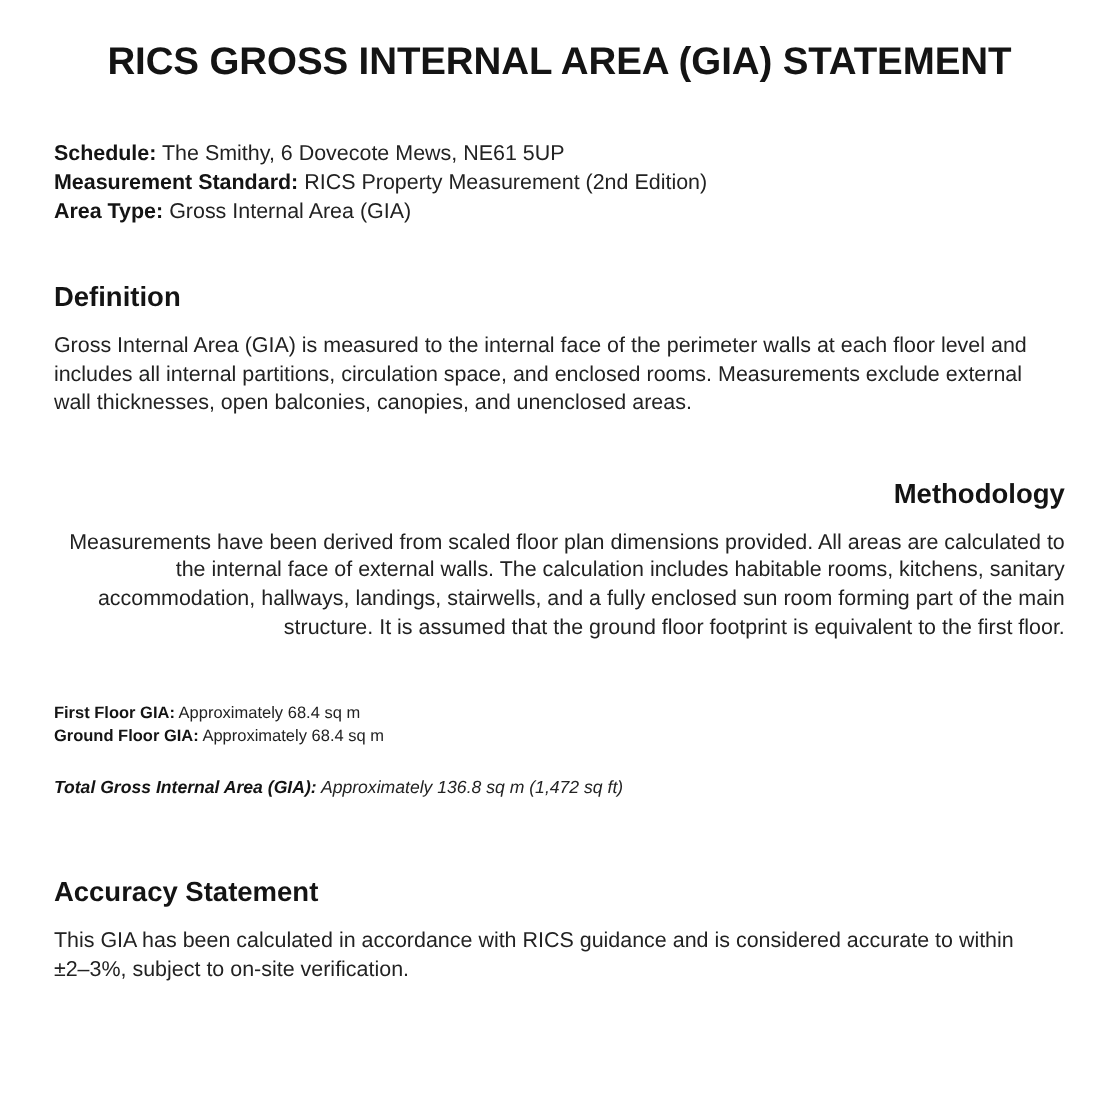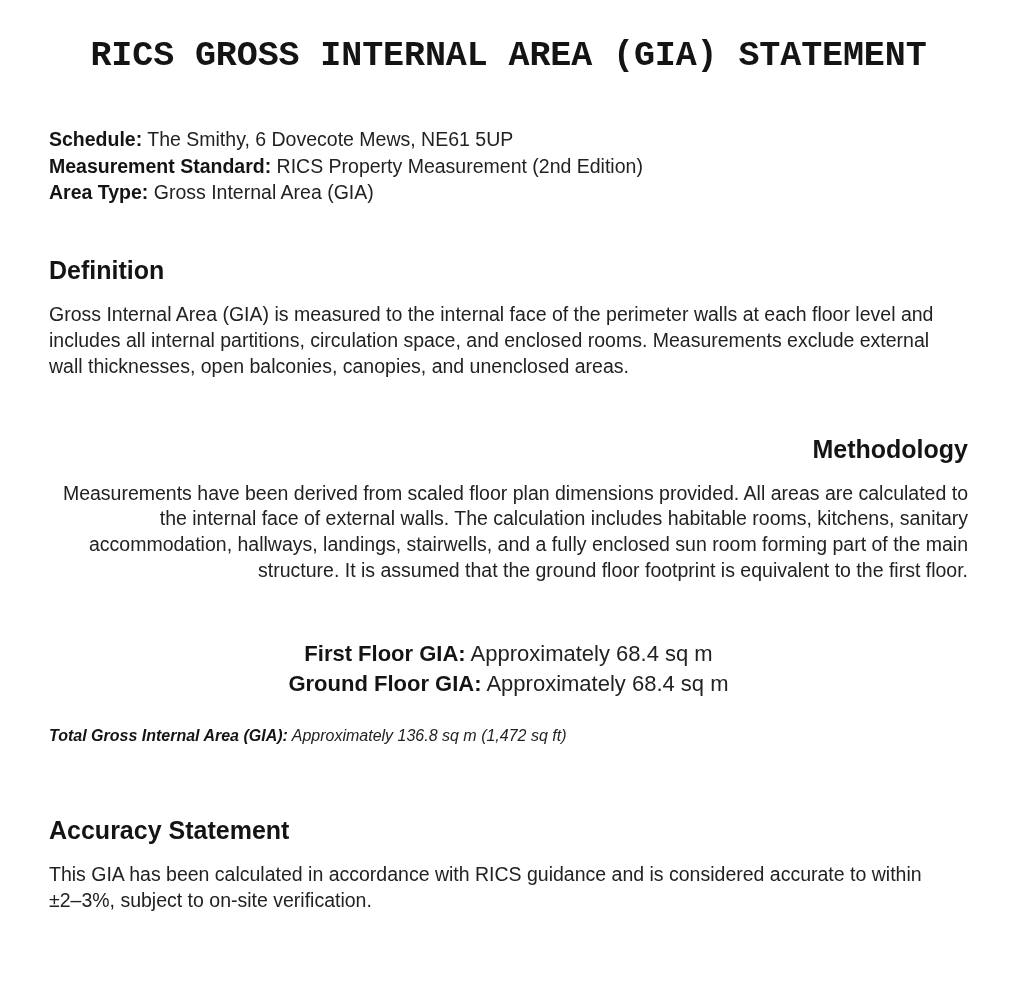--- a/index.html
+++ b/index.html
@@ -20,21 +20,20 @@
     width: 1016px;
   }
   .doc-title {
     font-size: 35px;
     font-weight: bold;
     text-align: center;
     color: #141414;
     letter-spacing: -0.1px;
     margin: 10px 0 0 0;
     line-height: 1.15;
-    font-family: Liberation Mono, monospace;
   }
   .meta-block {
     margin-top: 50px;
     font-size: 19.5px;
     line-height: 1.36;
     color: #222222;
   }
   .meta-line {
     white-space: nowrap;
   }
@@ -59,24 +58,23 @@
     line-height: 1.33;
     color: #222222;
     margin: 17px 0 0 0;
   }
   .w-def { max-width: 925px; }
   .w-meth { max-width: 928px; }
   .w-acc { max-width: 892px; }
 
   .schedule {
     margin-top: 20px;
-    font-size: 22px;
+    font-size: 15px;
     line-height: 1.36;
     color: #222222;
-    text-align: center;
   }
   .schedule-line { white-space: nowrap; }
   .schedule-label {
     font-weight: bold;
     color: #141414;
   }
   .total-line {
     margin-top: 28px;
     font-size: 16px;
     color: #222222;

